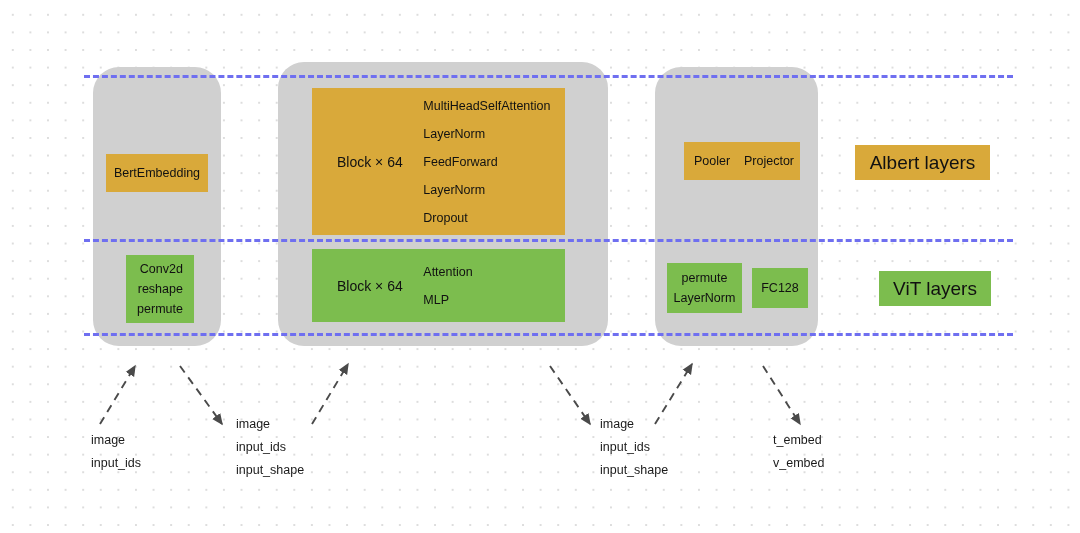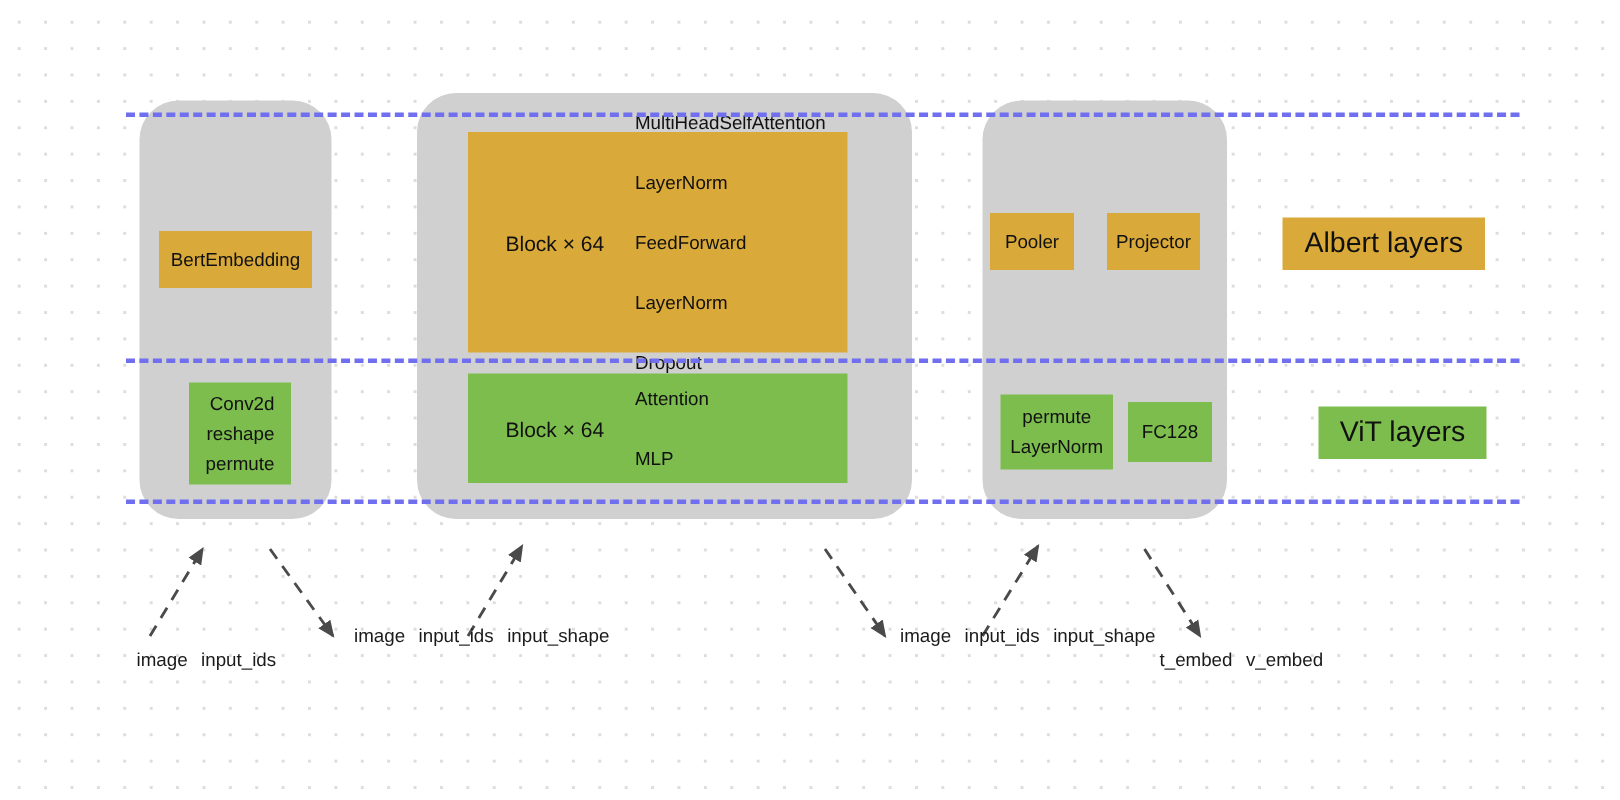--- a/index.html
+++ b/index.html
@@ -54,21 +54,21 @@
   }
   .two-col .left {
     width: 44%;
     padding-left: 25px;
     box-sizing: border-box;
     font-size: 14px;
   }
   .two-col .right {
     display: flex;
     flex-direction: column;
-    gap: 20px;
+    gap: 8px;
     font-size: 12.5px;
   }
 
   
   .dashline {
     position: absolute;
     height: 0;
     border-top: 3px dashed #6f6ff0;
   }
 
@@ -82,21 +82,21 @@
     color: #111111;
     white-space: nowrap;
   }
   .legend.orange { background: #d9a93a; text-align: right; }
   .legend.green  { background: #7cbd4e; }
 
   
   .textgroup {
     position: absolute;
     display: flex;
-    flex-direction: row;
+    flex-direction: column;
     gap: 9px;
     font-size: 12.5px;
     color: #1a1a1a;
     white-space: nowrap;
   }
 
   
   .arrows {
     position: absolute;
     left: 0; top: 0;
@@ -126,21 +126,21 @@
       <div class="right">
         <span class="lbl">MultiHeadSelfAttention</span>
         <span class="lbl">LayerNorm</span>
         <span class="lbl">FeedForward</span>
         <span class="lbl">LayerNorm</span>
         <span class="lbl">Dropout</span>
       </div>
     </div>
   </div>
 
-  <div class="block orange center" style="left:660px; top:142px; width:56px; height:38px;">
+  <div class="block orange center" style="left:684px; top:142px; width:56px; height:38px;">
     <span class="lbl">Pooler</span>
   </div>
 
   <div class="block orange center" style="left:738px; top:142px; width:62px; height:38px;">
     <span class="lbl">Projector</span>
   </div>
 
   <div class="block green center" style="left:126px; top:255px; width:68px; height:68px;text-align:right;">
     <div class="col">
       <span class="lbl">Conv2d</span>

